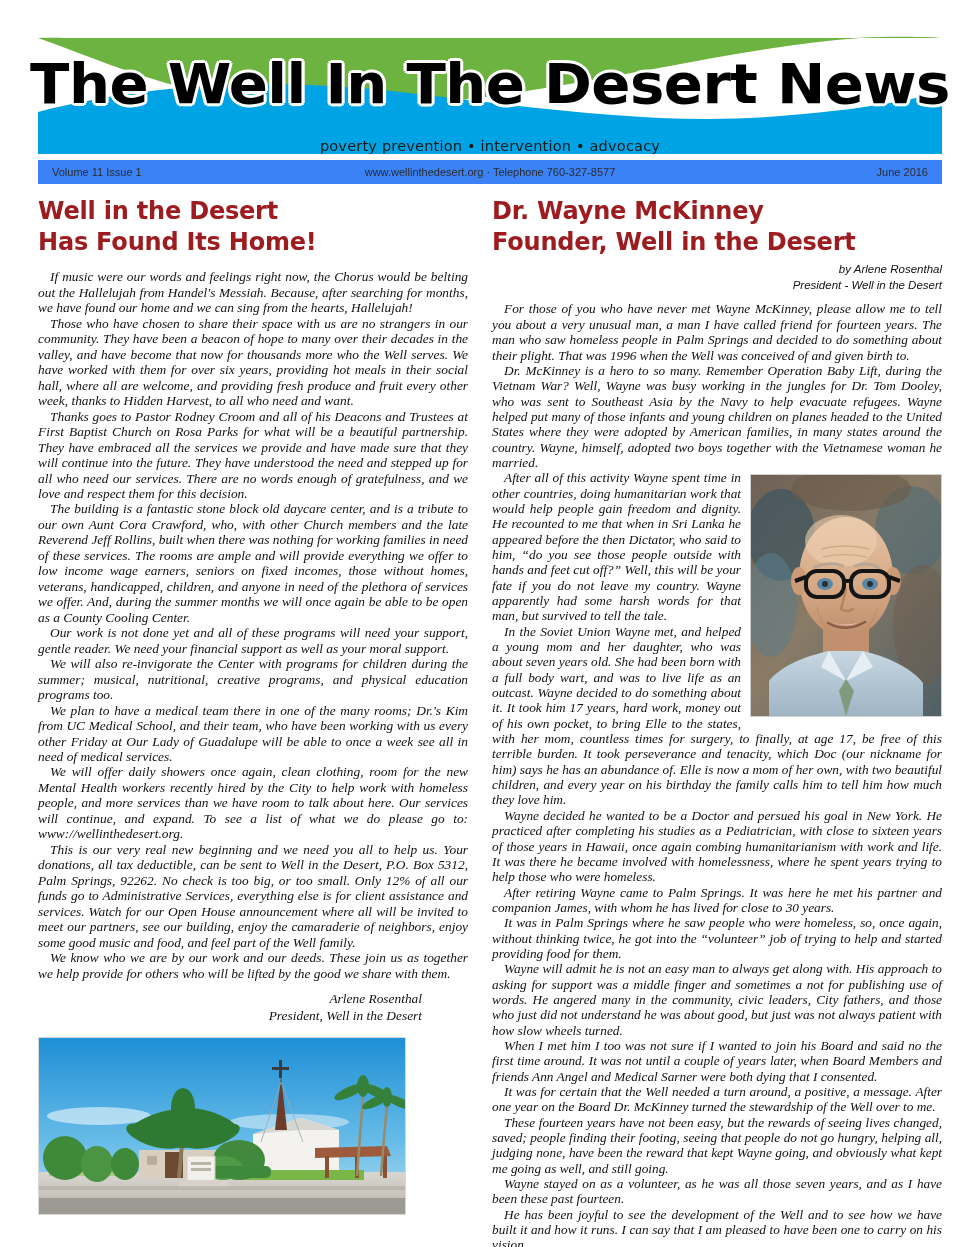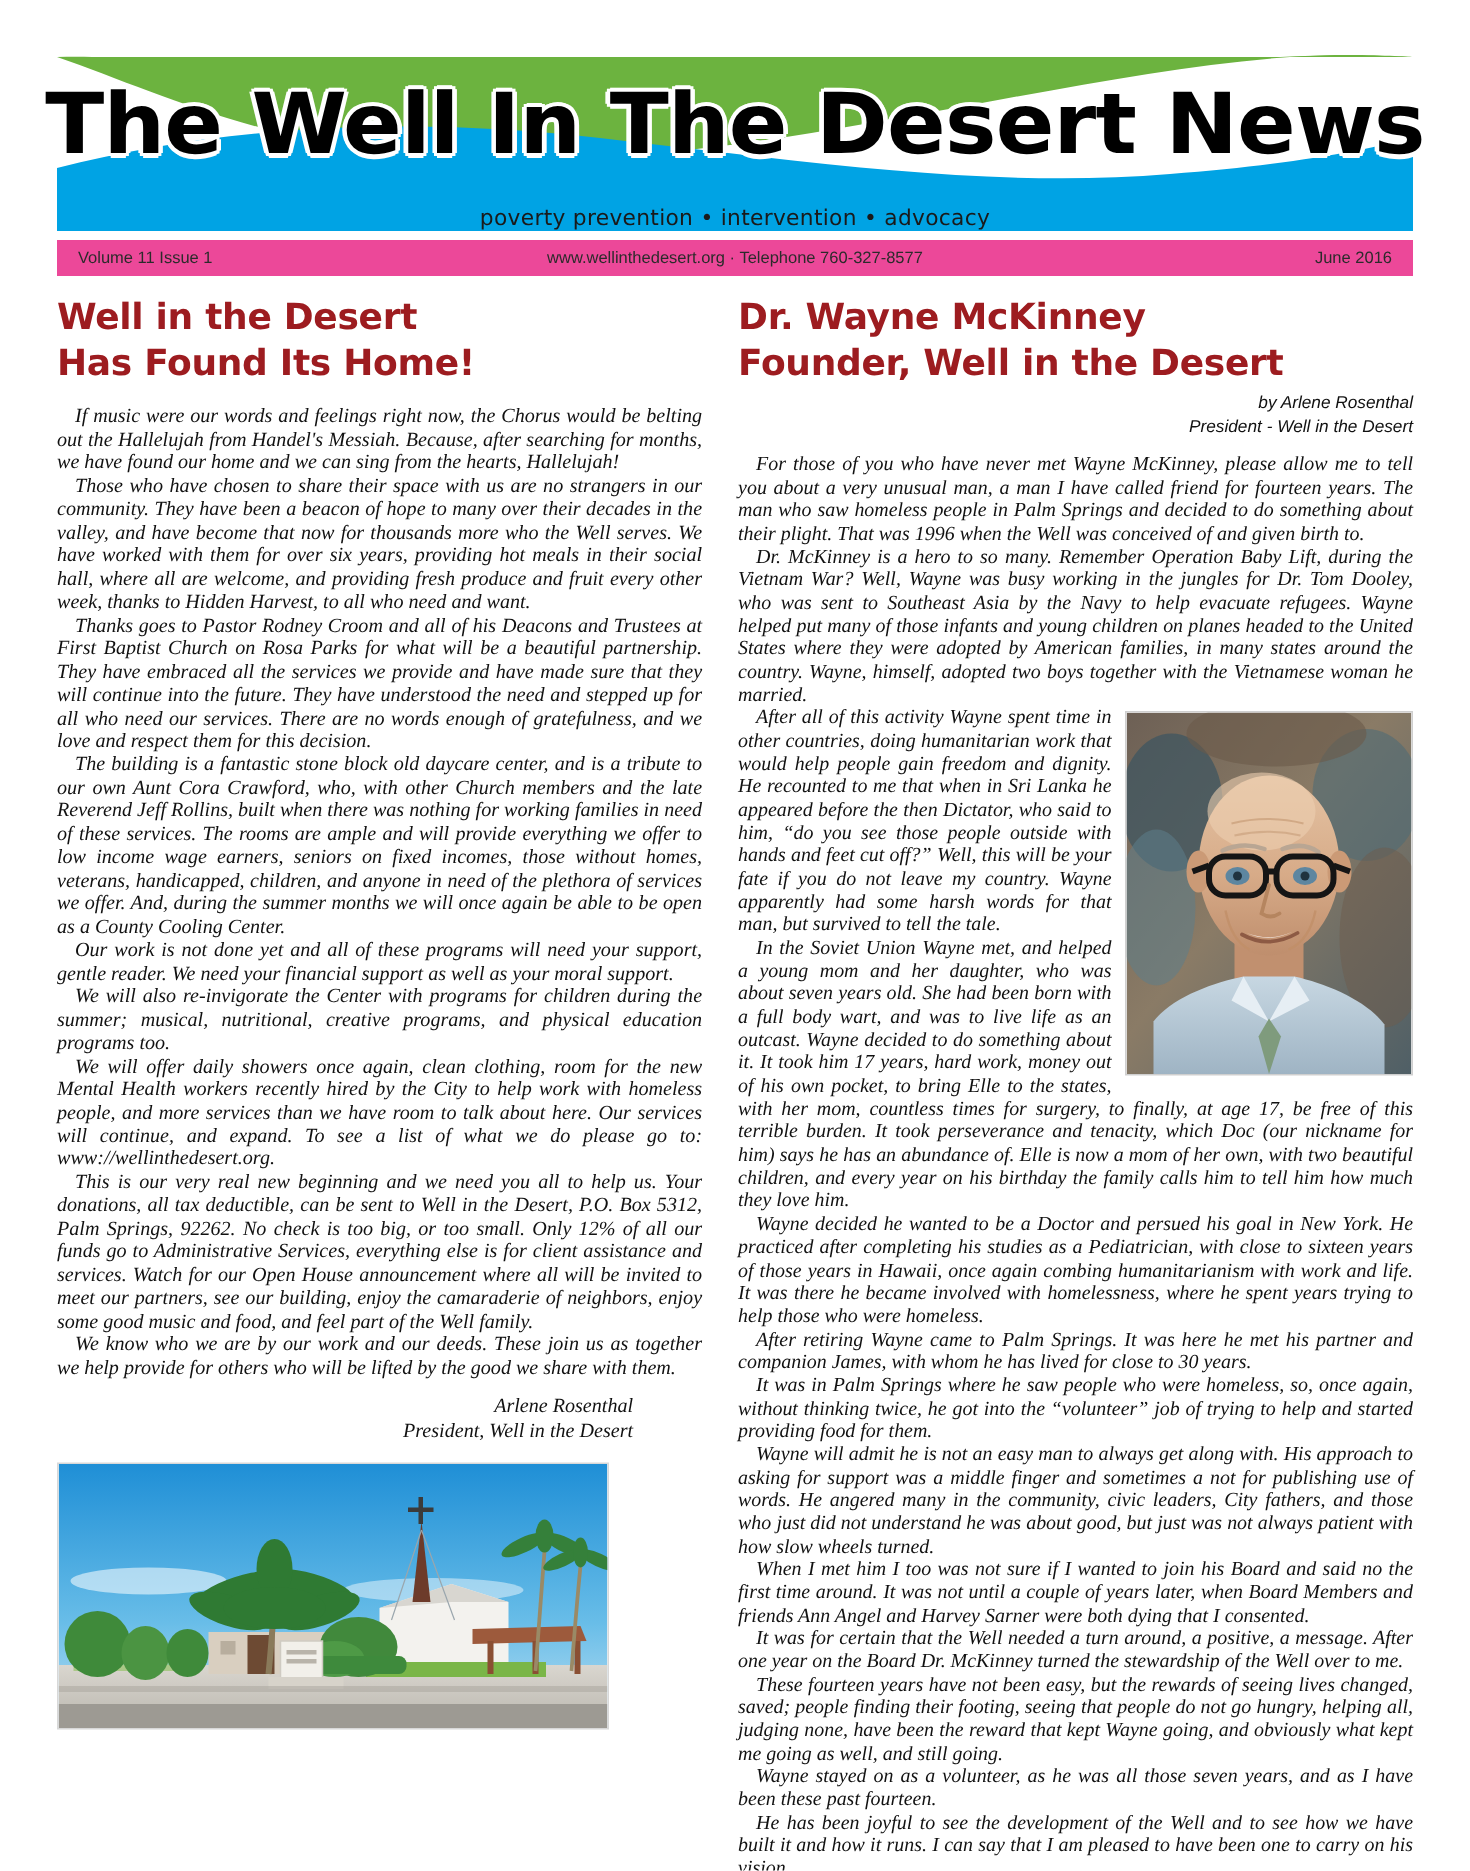--- a/index.html
+++ b/index.html
@@ -56,21 +56,21 @@
     font-weight: 500;
     color: #1a1a1a;
     letter-spacing: 0.2px;
   }
 
   
   .infobar {
     position: relative;
     margin: 0 38px;
     height: 24px;
-    background: #ec4899;
+    background: #3b82f6;
     font-family: "Liberation Sans", sans-serif;
     font-size: 11px;
     color: #2b2b2b;
   }
   .infobar .left  { position: absolute; left: 14px;  top: 6px; }
   .infobar .mid   { position: absolute; left: 0; right: 0; top: 6px; text-align: center; }
   .infobar .right { position: absolute; right: 14px; top: 6px; }
 
   
   .sheet {
@@ -181,20 +181,21 @@
         <span>Well in the Desert</span><br>
         <span>Has Found Its Home!</span>
       </h1>
 
       <p class="body">If music were our words and feelings right now, the Chorus would be belting out the Hallelujah from Handel's Messiah. Because, after searching for months, we have found our home and we can sing from the hearts, Hallelujah!</p>
       <p class="body">Those who have chosen to share their space with us are no strangers in our community. They have been a beacon of hope to many over their decades in the valley, and have become that now for thousands more who the Well serves. We have worked with them for over six years, providing hot meals in their social hall, where all are welcome, and providing fresh produce and fruit every other week, thanks to Hidden Harvest, to all who need and want.</p>
       <p class="body">Thanks goes to Pastor Rodney Croom and all of his Deacons and Trustees at First Baptist Church on Rosa Parks for what will be a beautiful partnership. They have embraced all the services we provide and have made sure that they will continue into the future. They have understood the need and stepped up for all who need our services. There are no words enough of gratefulness, and we love and respect them for this decision.</p>
       <p class="body">The building is a fantastic stone block old daycare center, and is a tribute to our own Aunt Cora Crawford, who, with other Church members and the late Reverend Jeff Rollins, built when there was nothing for working families in need of these services. The rooms are ample and will provide everything we offer to low income wage earners, seniors on fixed incomes, those without homes, veterans, handicapped, children, and anyone in need of the plethora of services we offer. And, during the summer months we will once again be able to be open as a County Cooling Center.</p>
       <p class="body">Our work is not done yet and all of these programs will need your support, gentle reader. We need your financial support as well as your moral support.</p>
       <p class="body">We will also re-invigorate the Center with programs for children during the summer; musical, nutritional, creative programs, and physical education programs too.</p>
+      <p class="body">We plan to have a medical team there in one of the many rooms; Dr.'s Kim from UC Medical School, and their team, who have been working with us every other Friday at Our Lady of Guadalupe will be able to once a week see all in need of medical services.</p>
       <p class="body">We will offer daily showers once again, clean clothing, room for the new Mental Health workers recently hired by the City to help work with homeless people, and more services than we have room to talk about here. Our services will continue, and expand. To see a list of what we do please go to: www://wellinthedesert.org.</p>
       <p class="body">This is our very real new beginning and we need you all to help us. Your donations, all tax deductible, can be sent to Well in the Desert, P.O. Box 5312, Palm Springs, 92262. No check is too big, or too small. Only 12% of all our funds go to Administrative Services, everything else is for client assistance and services. Watch for our Open House announcement where all will be invited to meet our partners, see our building, enjoy the camaraderie of neighbors, enjoy some good music and food, and feel part of the Well family.</p>
       <p class="body">We know who we are by our work and our deeds. These join us as together we help provide for others who will be lifted by the good we share with them.</p>
 
       <div class="signature">
         <div>Arlene Rosenthal</div>
         <div>President, Well in the Desert</div>
       </div>
 
       <div class="photo-building">
@@ -363,21 +364,21 @@
           <path d="M 72,82 q 22,-5 44,0" stroke="#c79d78" stroke-width="1.4" fill="none" opacity="0.6"></path>
         </svg>
       </div>
 
       <p class="body">After all of this activity Wayne spent time in other countries, doing humanitarian work that would help people gain freedom and dignity. He recounted to me that when in Sri Lanka he appeared before the then Dictator, who said to him, “do you see those people outside with hands and feet cut off?” Well, this will be your fate if you do not leave my country. Wayne apparently had some harsh words for that man, but survived to tell the tale.</p>
       <p class="body">In the Soviet Union Wayne met, and helped a young mom and her daughter, who was about seven years old. She had been born with a full body wart, and was to live life as an outcast. Wayne decided to do something about it. It took him 17 years, hard work, money out of his own pocket, to bring Elle to the states, with her mom, countless times for surgery, to finally, at age 17, be free of this terrible burden. It took perseverance and tenacity, which Doc (our nickname for him) says he has an abundance of. Elle is now a mom of her own, with two beautiful children, and every year on his birthday the family calls him to tell him how much they love him.</p>
       <p class="body">Wayne decided he wanted to be a Doctor and persued his goal in New York. He practiced after completing his studies as a Pediatrician, with close to sixteen years of those years in Hawaii, once again combing humanitarianism with work and life. It was there he became involved with homelessness, where he spent years trying to help those who were homeless.</p>
       <p class="body">After retiring Wayne came to Palm Springs. It was here he met his partner and companion James, with whom he has lived for close to 30 years.</p>
       <p class="body">It was in Palm Springs where he saw people who were homeless, so, once again, without thinking twice, he got into the “volunteer” job of trying to help and started providing food for them.</p>
       <p class="body">Wayne will admit he is not an easy man to always get along with. His approach to asking for support was a middle finger and sometimes a not for publishing use of words. He angered many in the community, civic leaders, City fathers, and those who just did not understand he was about good, but just was not always patient with how slow wheels turned.</p>
-      <p class="body">When I met him I too was not sure if I wanted to join his Board and said no the first time around. It was not until a couple of years later, when Board Members and friends Ann Angel and Harvey Sarner were both dying that I consented.</p>
+      <p class="body">When I met him I too was not sure if I wanted to join his Board and said no the first time around. It was not until a couple of years later, when Board Members and friends Ann Angel and Medical Sarner were both dying that I consented.</p>
       <p class="body">It was for certain that the Well needed a turn around, a positive, a message. After one year on the Board Dr. McKinney turned the stewardship of the Well over to me.</p>
       <p class="body">These fourteen years have not been easy, but the rewards of seeing lives changed, saved; people finding their footing, seeing that people do not go hungry, helping all, judging none, have been the reward that kept Wayne going, and obviously what kept me going as well, and still going.</p>
       <p class="body">Wayne stayed on as a volunteer, as he was all those seven years, and as I have been these past fourteen.</p>
       <p class="body">He has been joyful to see the development of the Well and to see how we have built it and how it runs. I can say that I am pleased to have been one to carry on his vision.</p>
 
     </div>
 
   </div>
 </div>
 

